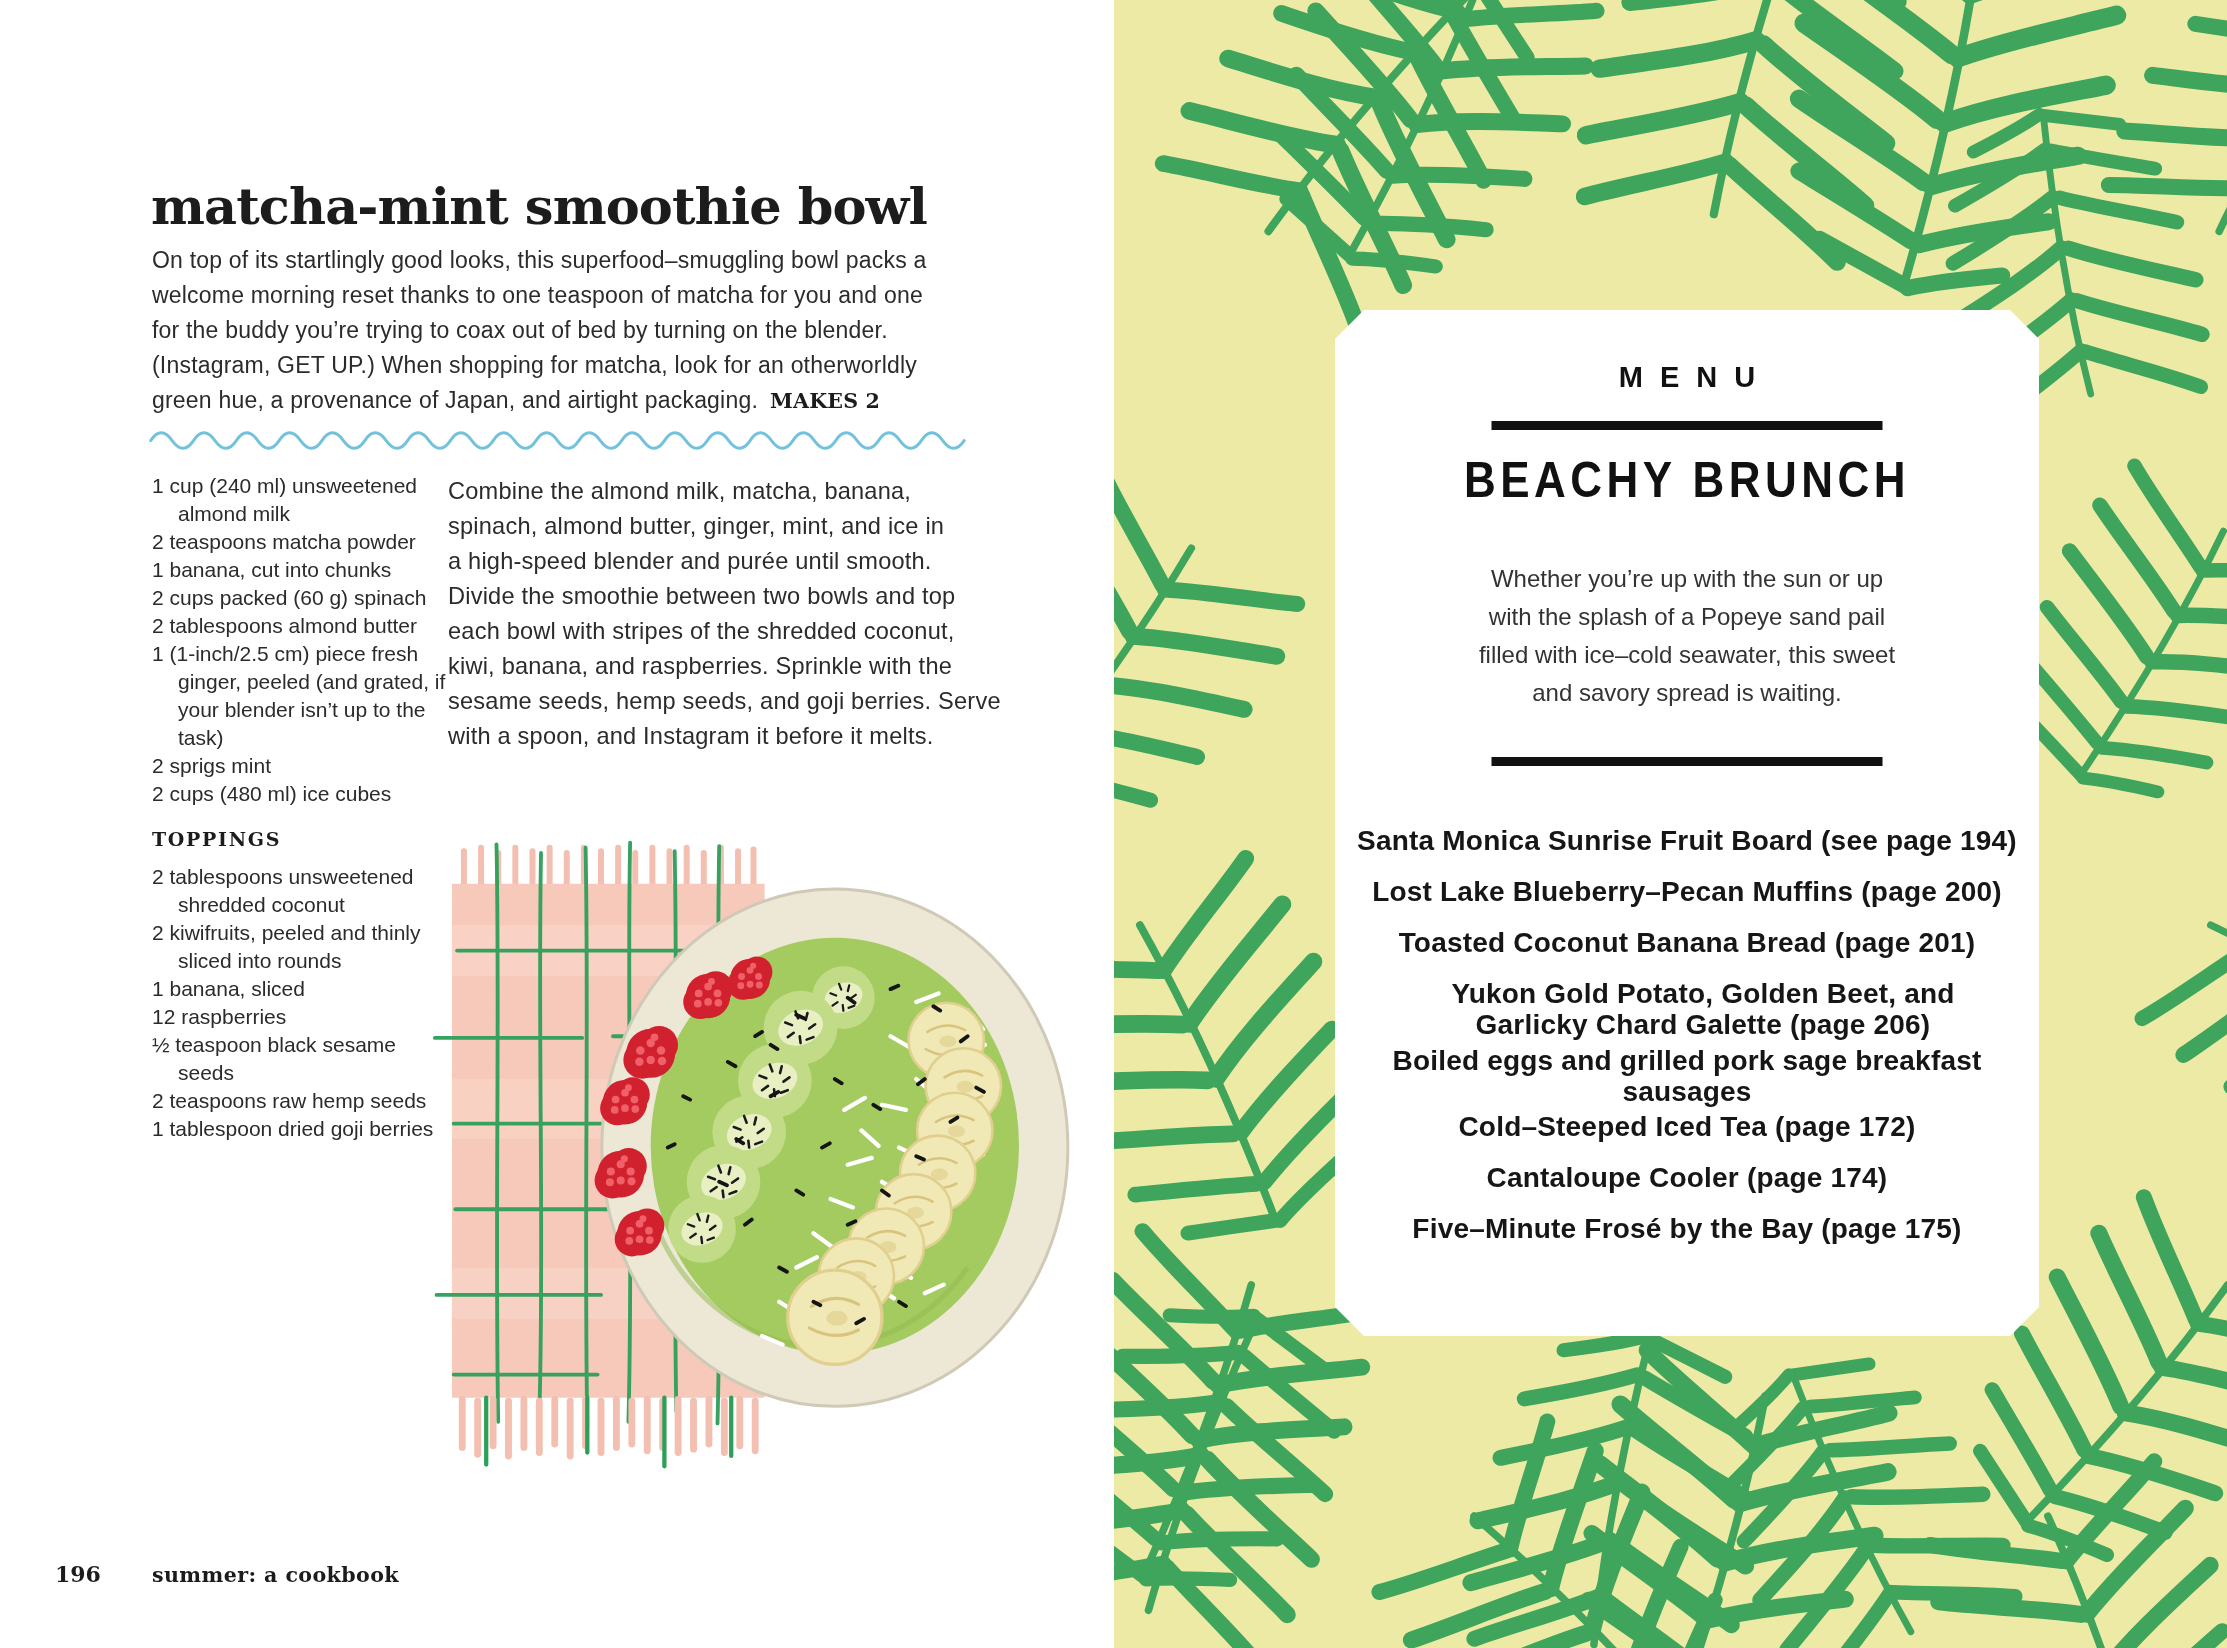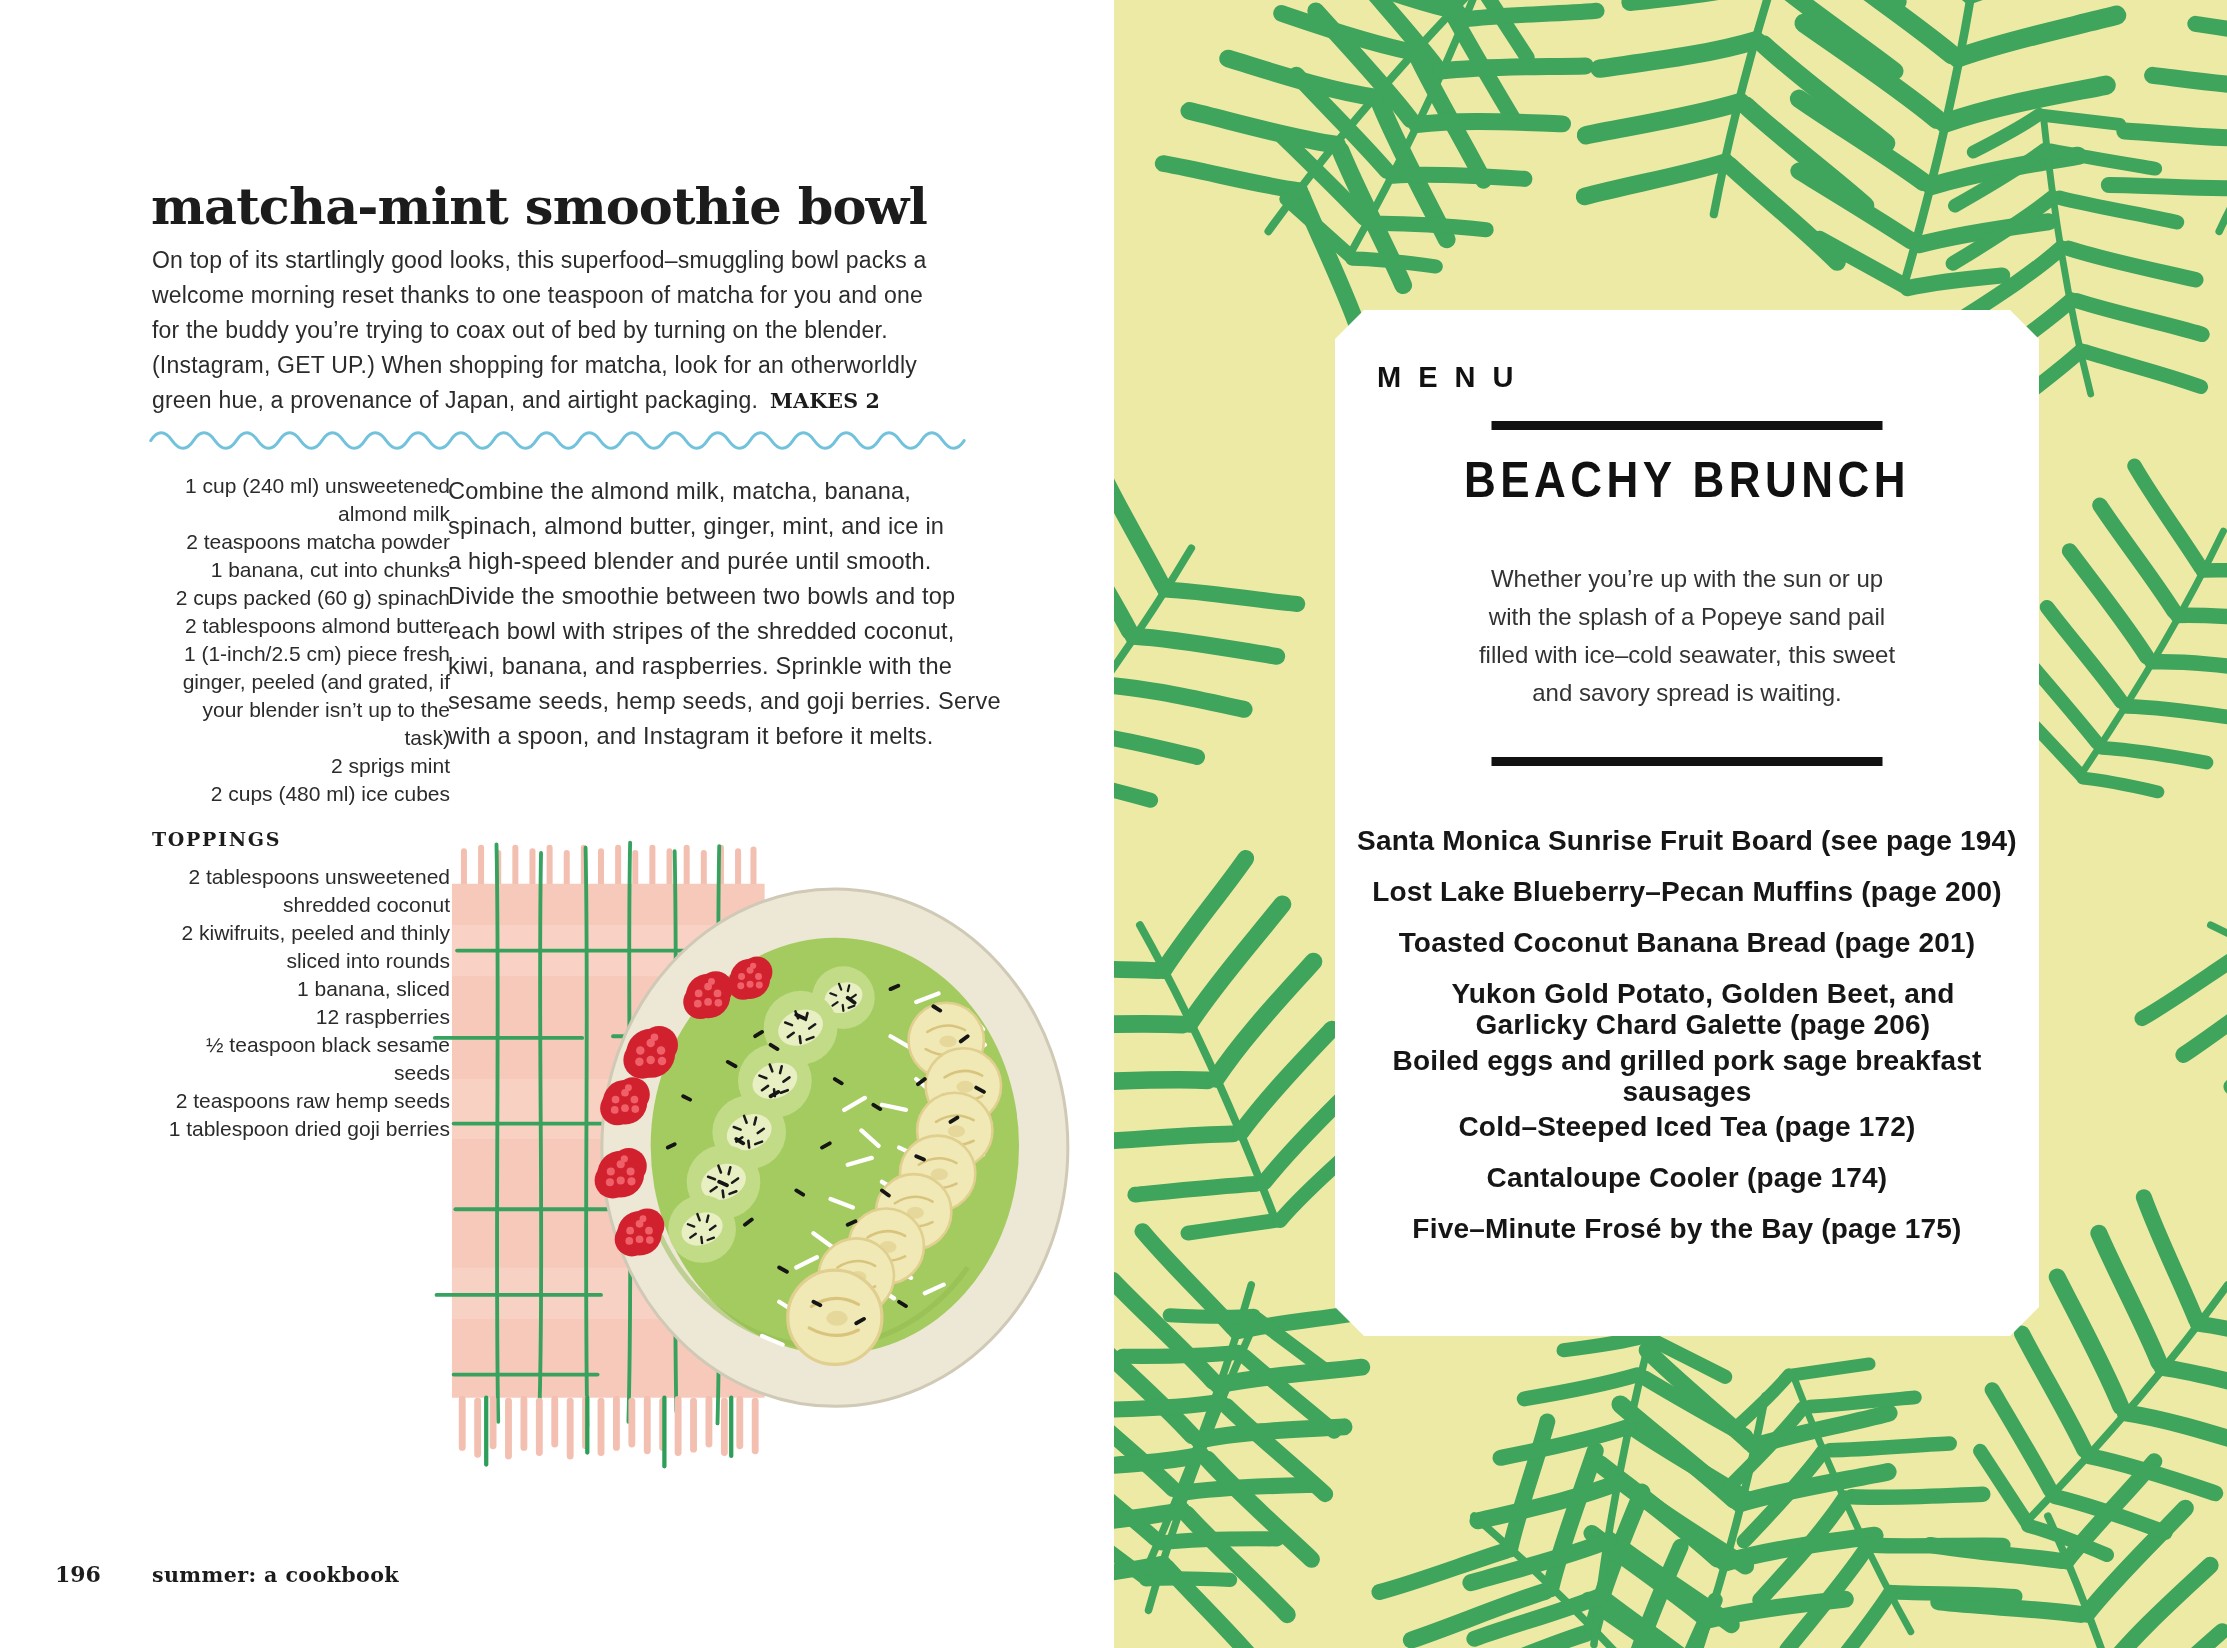--- a/index.html
+++ b/index.html
@@ -8,38 +8,38 @@
   
   .page-left{position:absolute;left:0;top:0;width:1114px;height:1648px;background:#ffffff;}
   .recipe-title{position:absolute;left:151px;top:142px;font-family:"DejaVu Serif",serif;
                 font-weight:700;font-size:51px;letter-spacing:-0.9px;color:#1c1c1c;}
   .recipe-intro{position:absolute;left:152px;top:243px;width:857px;font-size:23px;
                 line-height:35px;color:#2b2b2b;letter-spacing:0.2px;}
   .makes{font-family:"DejaVu Serif",serif;font-weight:700;font-size:20.6px;margin-left:12px;color:#1c1c1c;}
   .wave{position:absolute;left:149px;top:425px;}
   .col-ingredients{position:absolute;left:152px;top:472px;width:298px;font-size:21px;
                    line-height:28px;color:#2b2b2b;}
-  .ing-item{padding-left:26px;text-indent:-26px;text-align:right;}
+  .ing-item{padding-left:26px;text-indent:-26px;}
   .section-label{font-family:"DejaVu Serif",serif;font-weight:700;font-size:19px;
                  letter-spacing:1.7px;margin:17px 0 10.3px 0;color:#1c1c1c;}
   .col-instructions{position:absolute;left:448px;top:474px;width:583px;font-size:23.6px;
                     line-height:35px;color:#2b2b2b;letter-spacing:0.2px;}
   .footer{position:absolute;left:0;top:1561px;width:1114px;font-family:"DejaVu Serif",serif;
           font-weight:700;color:#1c1c1c;}
   .page-number{position:absolute;left:55px;top:0;font-size:22px;}
   .book-title{position:absolute;left:152px;top:1.7px;font-size:20.6px;letter-spacing:0.4px;}
   .illustration{position:absolute;left:368px;top:822px;}
   
   .page-right{position:absolute;left:1114px;top:0;width:1114px;height:1648px;background:#edeaa5;}
   .leaf-pattern{position:absolute;left:0;top:0;}
   .menu-card{position:absolute;left:221px;top:310px;width:704px;height:1026px;background:#ffffff;
              clip-path:polygon(29px 0,calc(100% - 29px) 0,100% 29px,100% calc(100% - 29px),
                        calc(100% - 29px) 100%,29px 100%,0 calc(100% - 29px),0 29px);}
-  .menu-label{position:absolute;left:0;top:51px;width:100%;font-size:29px;
-              font-weight:700;letter-spacing:17px;text-indent:17px;color:#111;padding-left:25px;}
+  .menu-label{position:absolute;left:0;top:51px;width:100%;text-align:center;font-size:29px;
+              font-weight:700;letter-spacing:17px;text-indent:17px;color:#111;}
   .menu-bar{position:absolute;left:50%;transform:translateX(-50%);width:391px;height:9.4px;background:#111;}
   .bar-top{top:111px;}
   .bar-bottom{top:447px;}
   .menu-title{position:absolute;left:0;top:141px;width:100%;text-align:center;font-size:50px;
               font-weight:700;letter-spacing:5.1px;color:#111;transform:scaleX(.88);transform-origin:center;}
   .menu-intro{position:absolute;left:0;top:250px;width:100%;text-align:center;font-size:24px;
               line-height:38px;color:#333;}
   .menu-list{position:absolute;left:0;top:505px;width:100%;text-align:center;color:#161616;}
   .menu-item{height:51px;display:flex;flex-direction:column;justify-content:center;
              font-size:28px;font-weight:700;line-height:31px;letter-spacing:0.2px;align-items:center;}

